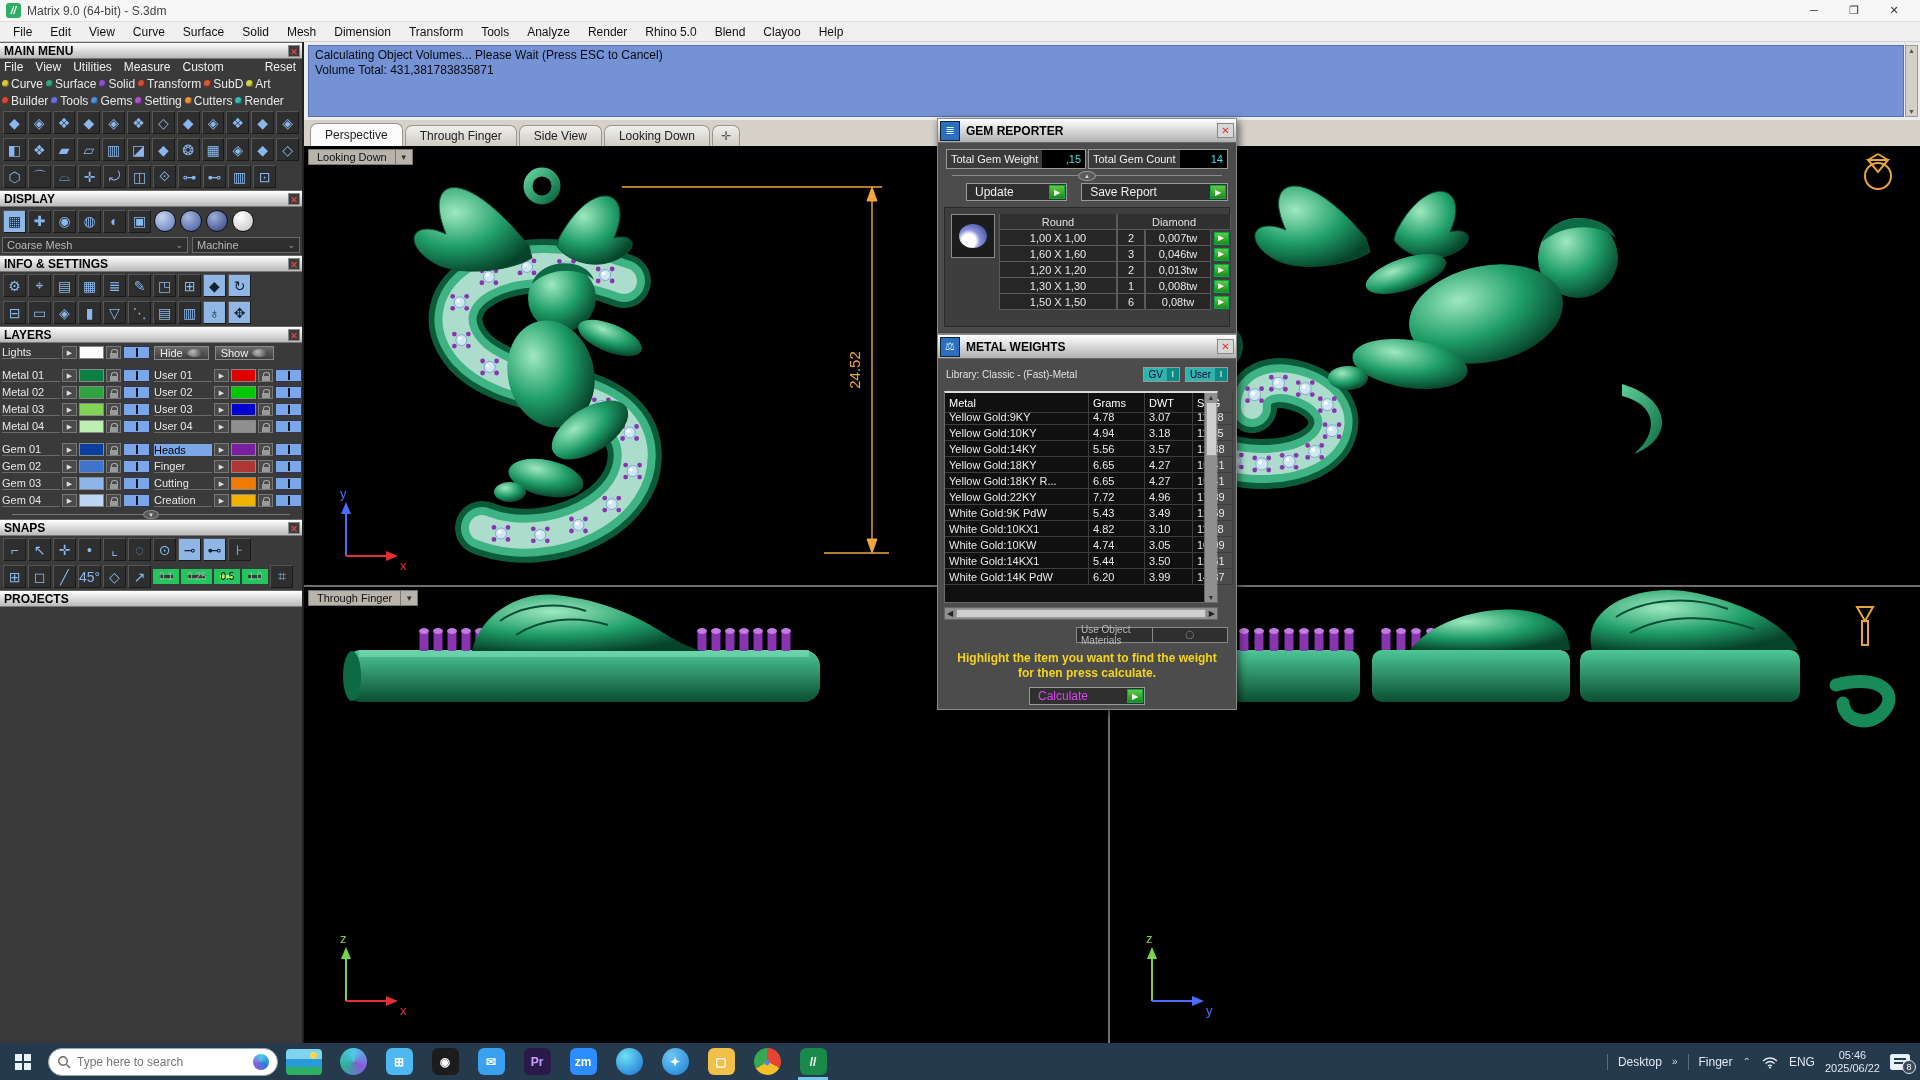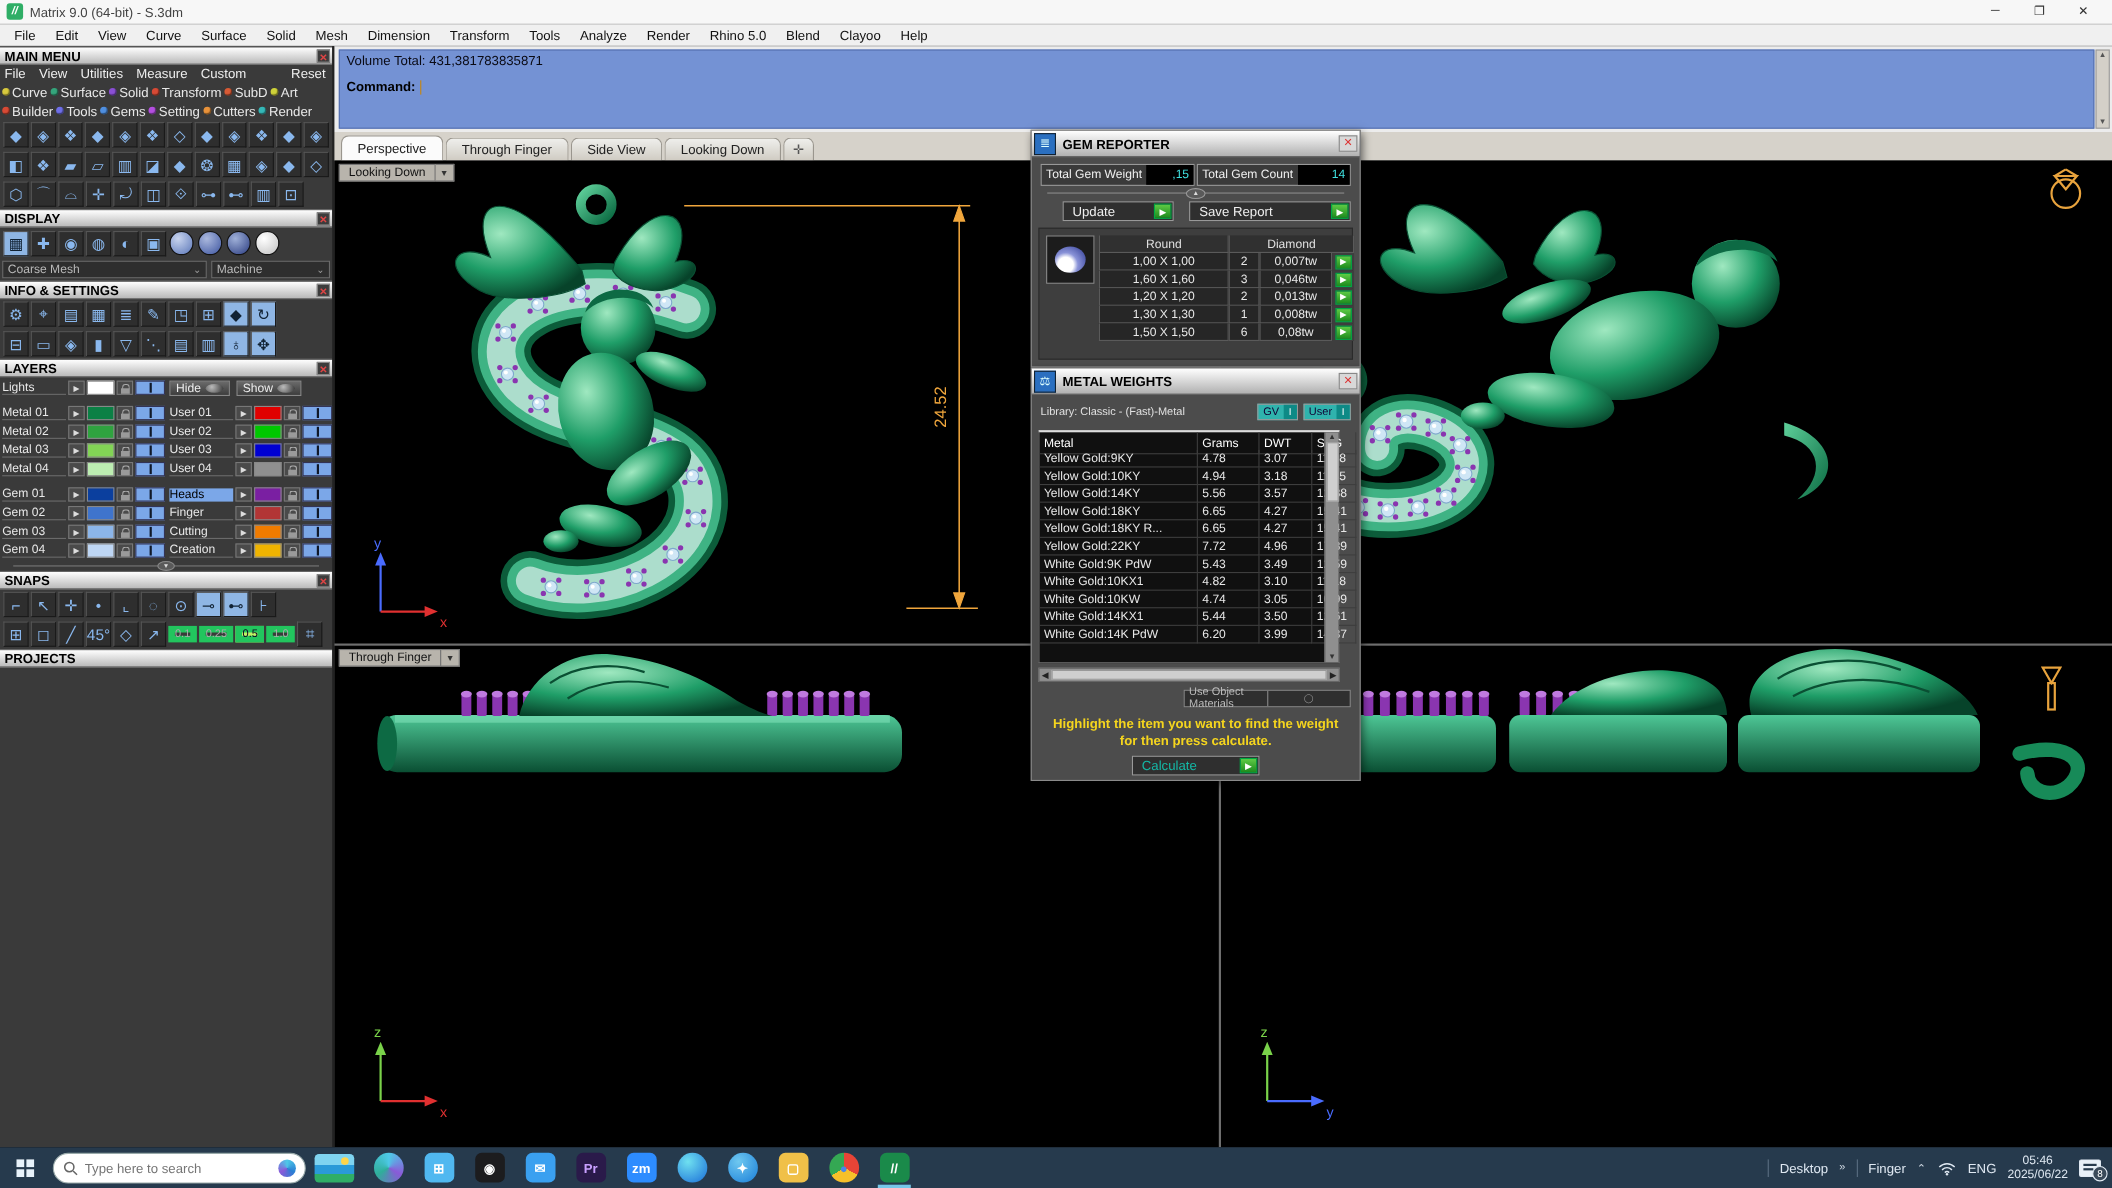--- a/index.html
+++ b/index.html
@@ -149,21 +149,21 @@
   .vscroll .thumb { width:11px; flex:0 0 54px; background:#cfcfcf; border:1px solid #999; margin:1px 0; }
   .hscroll { position:absolute; left:6px; top:272px; width:274px; height:13px; background:#8f8f8f; border:1px solid #666;
     display:flex; align-items:center; justify-content:space-between; font-size:8px; color:#222; padding:0 2px; }
   .hscroll .thumb { height:9px; flex:1; background:#cfcfcf; border:1px solid #999; margin:0 3px; }
   .uom { position:absolute; right:8px; top:292px; width:152px; height:16px; background:#2f2f2f; border:1px solid #888;
     display:flex; align-items:center; }
   .uom span { color:#bbb; font-size:10px; padding:0 4px; flex:1; }
   .uom .c { width:14px; height:14px; border-left:1px solid #888; color:#999; font-size:8px; text-align:center; line-height:14px; }
   .mw-note { position:absolute; left:0; top:316px; width:100%; text-align:center; color:#f5d51e; font-weight:bold; font-size:12px; line-height:15px; }
   .calc { position:absolute; left:50%; top:352px; width:116px; margin-left:-58px; }
-  .calc .bl { color:#14b8a6; }
+  .calc .bl { color:#d946ef; }
 
   
   .taskbar { position:absolute; left:0; top:1043px; width:1920px; height:37px; background:#263a4d;
     display:flex; align-items:center; }
   .start { width:46px; height:100%; display:flex; align-items:center; justify-content:center; }
   .winlogo { width:16px; height:16px; display:grid; grid-template-columns:7px 7px; grid-template-rows:7px 7px; gap:2px; }
   .winlogo i { background:#e8f2fa; }
   .searchpill { width:230px; height:28px; background:#fff; border:1px solid #9aa; border-radius:14px;
     display:flex; align-items:center; padding:0 8px; gap:6px; margin-left:2px; }
   .searchpill input { border:none; outline:none; font-size:12px; color:#555; width:150px; background:transparent;
@@ -594,25 +594,22 @@
       <div class="tool-tile">⌗</div>
     </div>
 
   <div class="phead">
     <span>PROJECTS</span>
   </div>
 </div>
 
 <div class="cmdouter">
   <div class="cmdblue">
+    <div class="h">Calculating Object Volumes... Please Wait (Press ESC to Cancel)</div>
     <div class="h">Volume Total: 431,381783835871</div>
-    <div class="cmdprompt">
-      <span>Command:</span>
-        <span class="caret"></span>
-    </div>
   </div>
   <div class="cmdscroll">
       <span>▲</span>
       <span>▼</span>
     </div>
 </div>
 
 <div class="tabsrow" id="tabsrow">
     <div class="vtab active">Perspective</div>
     <div class="vtab">Through Finger</div>

